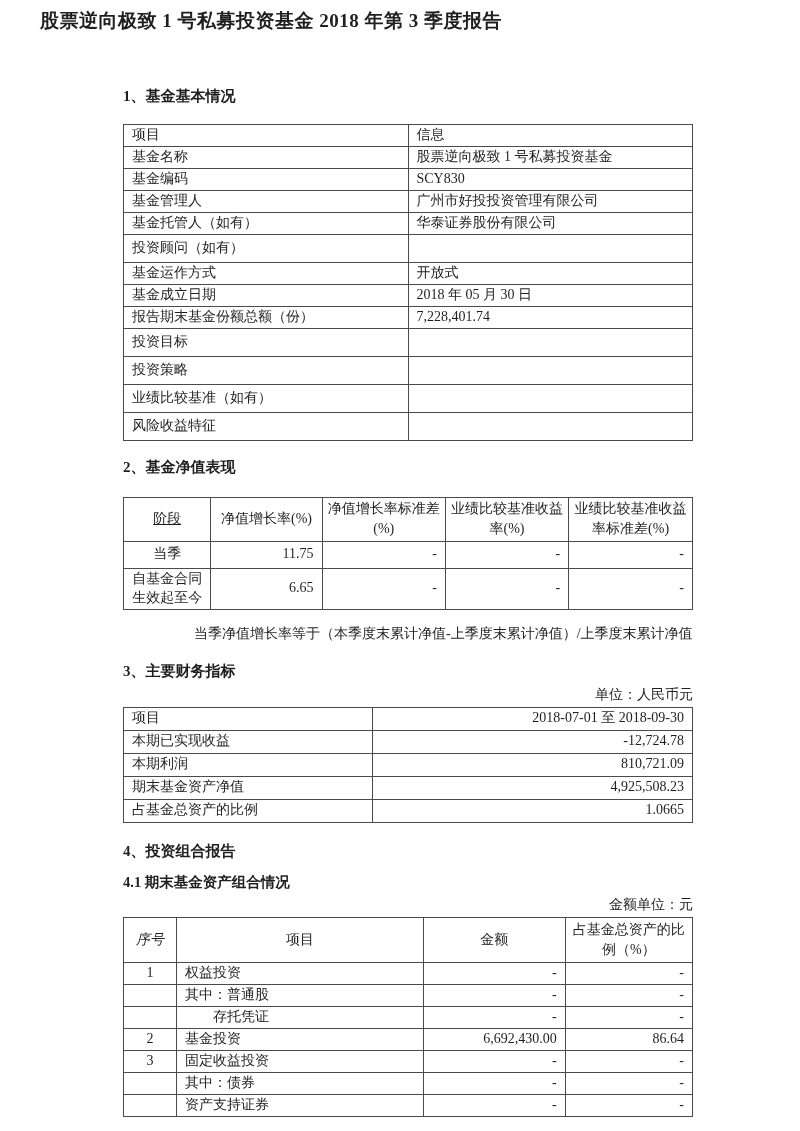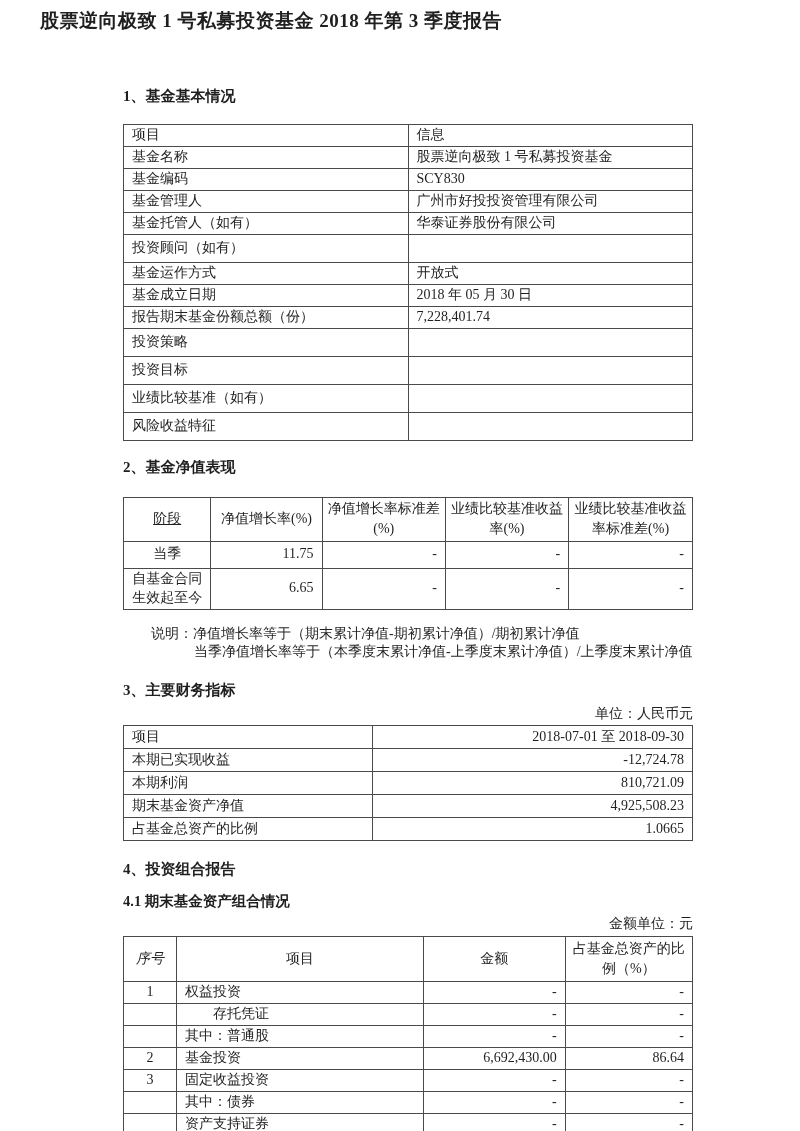--- a/index.html
+++ b/index.html
@@ -109,25 +109,25 @@
         </tr>
         <tr>
           <td>基金成立日期</td>
           <td>2018 年 05 月 30 日</td>
         </tr>
         <tr>
           <td>报告期末基金份额总额（份）</td>
           <td>7,228,401.74</td>
         </tr>
         <tr class="tall">
+          <td>投资目标</td>
+          <td></td>
+        </tr>
+        <tr class="tall">
           <td>投资策略</td>
-          <td></td>
-        </tr>
-        <tr class="tall">
-          <td>投资目标</td>
           <td></td>
         </tr>
         <tr class="tall">
           <td>业绩比较基准（如有）</td>
           <td></td>
         </tr>
         <tr class="tall">
           <td>风险收益特征</td>
           <td></td>
         </tr>
@@ -156,21 +156,20 @@
         <tr>
           <td class="stage">自基金合同生效起至今</td>
           <td class="num">6.65</td>
           <td class="num">-</td>
           <td class="num">-</td>
           <td class="num">-</td>
         </tr>
       </tbody>
     </table>
     <div class="note">
-      <div class="note-line1">说明：净值增长率等于（期末累计净值-期初累计净值）/期初累计净值</div>
       <div class="note-line2">当季净值增长率等于（本季度末累计净值-上季度末累计净值）/上季度末累计净值</div>
     </div>
 
     <h2 class="sec-heading" id="sec3-heading">3、主要财务指标</h2>
     <div class="unit-line">单位：人民币元</div>
     <table id="table3">
       <tbody>
         <tr>
           <td class="c1">项目</td>
           <td class="c2 num">2018-07-01 至 2018-09-30</td>
@@ -208,27 +207,27 @@
       </thead>
       <tbody>
         <tr>
           <td class="no">1</td>
           <td>权益投资</td>
           <td class="num">-</td>
           <td class="num">-</td>
         </tr>
         <tr>
           <td class="no"></td>
+          <td>其中：普通股</td>
+          <td class="num">-</td>
+          <td class="num">-</td>
+        </tr>
+        <tr>
+          <td class="no"></td>
           <td class="ind2">存托凭证</td>
-          <td class="num">-</td>
-          <td class="num">-</td>
-        </tr>
-        <tr>
-          <td class="no"></td>
-          <td>其中：普通股</td>
           <td class="num">-</td>
           <td class="num">-</td>
         </tr>
         <tr>
           <td class="no">2</td>
           <td>基金投资</td>
           <td class="num">6,692,430.00</td>
           <td class="num">86.64</td>
         </tr>
         <tr>

